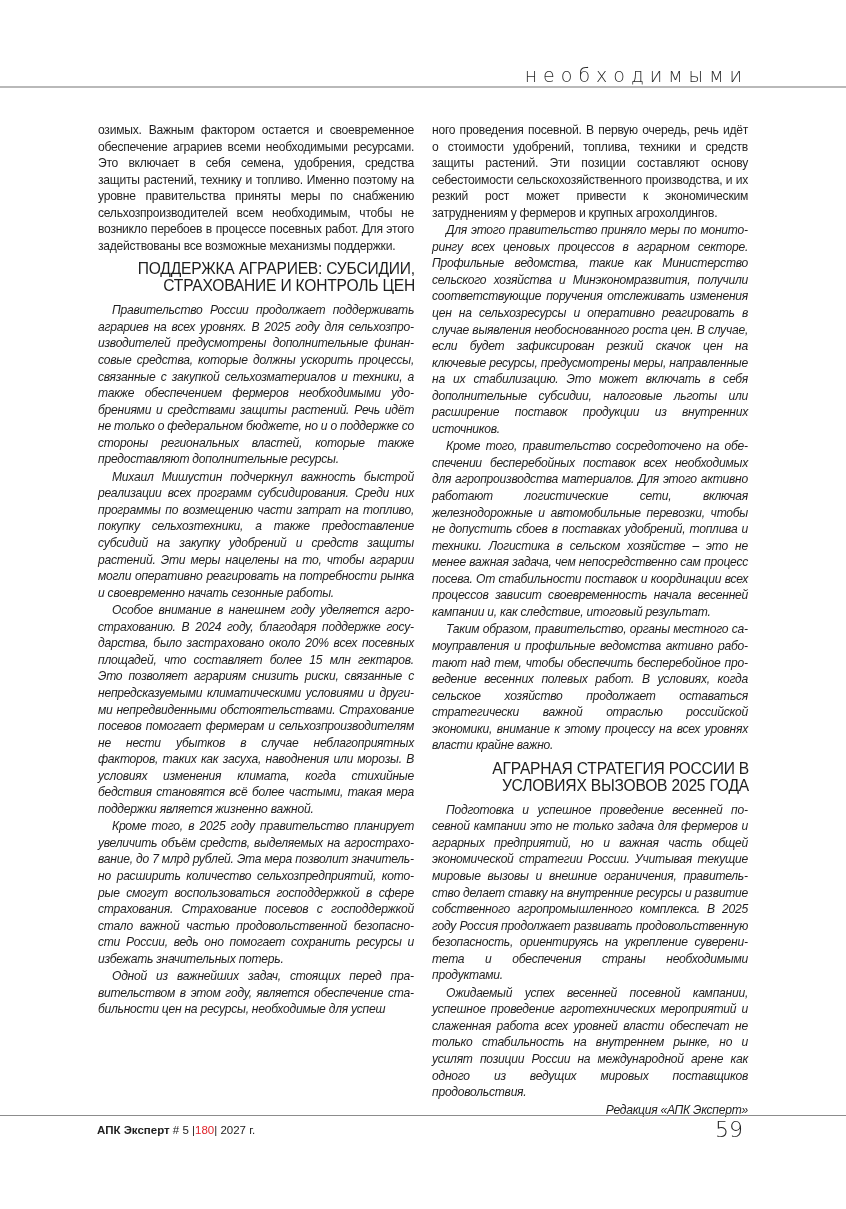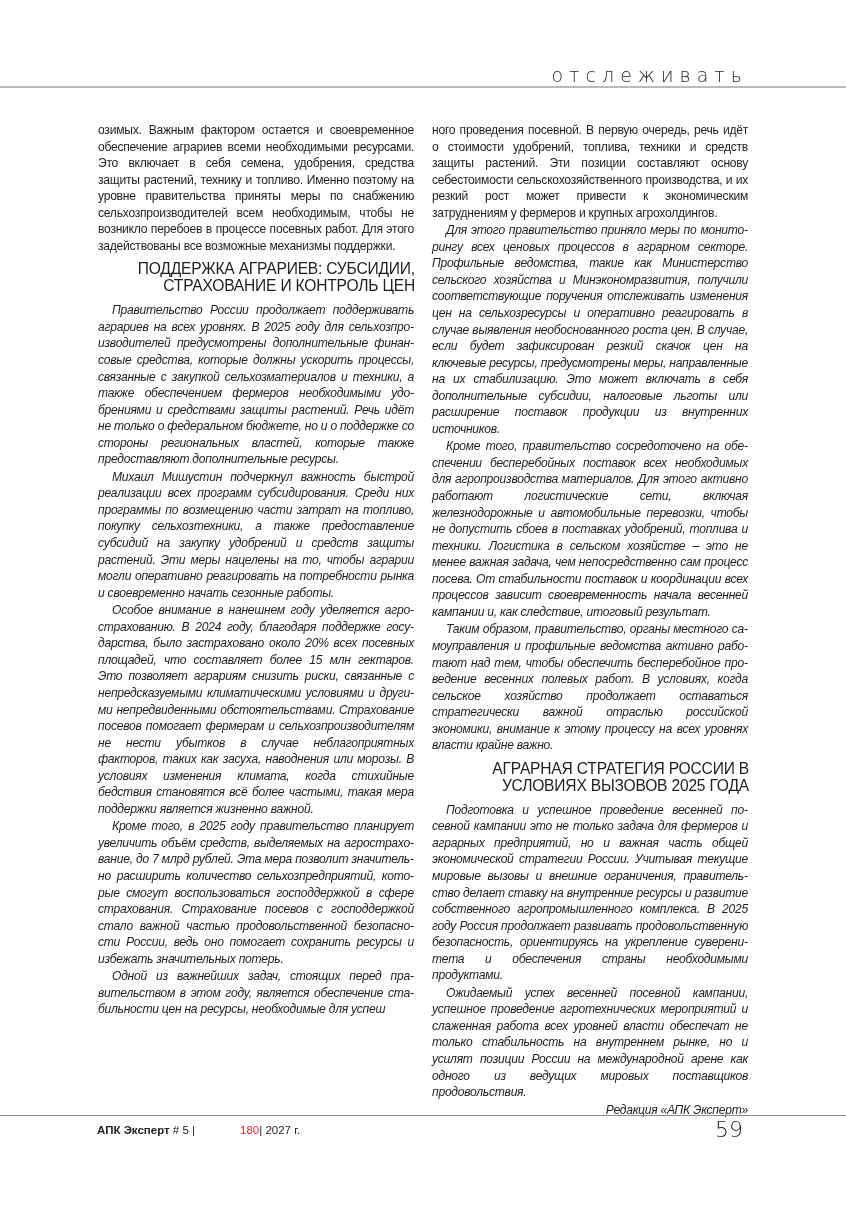--- a/index.html
+++ b/index.html
@@ -9,27 +9,27 @@
   .col { position: absolute; top: 121px; width: 318px; font-size: 12.1px; line-height: 16.55px; text-align: justify; hyphens: manual; letter-spacing: -0.25px; }
   .col.left { left: 97px; }
   .col.right { left: 431px; }
   .col p { margin: 1px; text-indent: 0; }
   .col p.ind { text-indent: 14px; font-style: italic; }
   .col h2 { margin: 6px 0 8px 0; font-weight: normal; font-size: 15.6px; line-height: 17px; text-transform: uppercase; letter-spacing: -0.2px; color: #1e1e1e; text-align: right; }
   .col .sig { text-align: right; font-style: italic; }
   .bottom-rule { position: absolute; left: 0; right: 0; top: 1115px; height: 1px; background: #8c8c8c; }
   .footer-left { position: absolute; left: 97px; top: 1124px; font-size: 11.5px; color: #222; }
   .footer-left .brand { font-weight: bold; }
-  .footer-left .red { color: #e0242b; padding-left: 45px; }
+  .footer-left .red { color: #e0242b; }
   .page-num { position: absolute; right: 103px; top: 1117px; font-size: 22px; color: #222; font-family: "DejaVu Sans", sans-serif; font-weight: 300; }
 </style>
 </head>
 <body>
 
-<div class="section-tag">отслеживать</div>
+<div class="section-tag">необходимыми</div>
 <div class="top-rule"></div>
 
 <div class="col left">
   <p>озимых. Важным фактором остается и своевременное обеспечение аграриев всеми необходимыми ресурса­ми. Это включает в себя семена, удобрения, средства защиты растений, технику и топливо. Именно поэтому на уровне правительства приняты меры по снабже­нию сельхозпроизводителей всем необходимым, что­бы не возникло перебоев в процессе посевных работ. Для этого задействованы все возможные механизмы поддержки.</p>
   <h2>Поддержка аграриев: субсидии, страхование и контроль цен</h2>
   <p class="ind">Правительство России продолжает поддерживать аграриев на всех уровнях. В 2025 году для сельхозпро­изводителей предусмотрены дополнительные финан­совые средства, которые должны ускорить процессы, связанные с закупкой сельхозматериалов и техники, а также обеспечением фермеров необходимыми удо­брениями и средствами защиты растений. Речь идёт не только о федеральном бюджете, но и о поддерж­ке со стороны региональных властей, которые также предоставляют дополнительные ресурсы.</p>
   <p class="ind">Михаил Мишустин подчеркнул важность быстрой реализации всех программ субсидирования. Среди них программы по возмещению части затрат на то­пливо, покупку сельхозтехники, а также предоставле­ние субсидий на закупку удобрений и средств защи­ты растений. Эти меры нацелены на то, чтобы аграрии могли оперативно реагировать на потребности рынка и своевременно начать сезонные работы.</p>
   <p class="ind">Особое внимание в нанешнем году уделяется агро­страхованию. В 2024 году, благодаря поддержке госу­дарства, было застраховано около 20% всех посевных площадей, что составляет более 15 млн гектаров. Это позволяет аграриям снизить риски, связанные с не­предсказуемыми климатическими условиями и други­ми непредвиденными обстоятельствами. Страхование посевов помогает фермерам и сельхозпроизводителям не нести убытков в случае неблагоприятных факторов, таких как засуха, наводнения или морозы. В условиях изменения климата, когда стихийные бедствия стано­вятся всё более частыми, такая мера поддержки явля­ется жизненно важной.</p>
   <p class="ind">Кроме того, в 2025 году правительство планирует увеличить объём средств, выделяемых на агрострахо­вание, до 7 млрд рублей. Эта мера позволит значитель­но расширить количество сельхозпредприятий, кото­рые смогут воспользоваться господдержкой в сфере страхования. Страхование посевов с господдержкой стало важной частью продовольственной безопасно­сти России, ведь оно помогает сохранить ресурсы и избежать значительных потерь.</p>
   <p class="ind">Одной из важнейших задач, стоящих перед пра­вительством в этом году, является обеспечение ста­бильности цен на ресурсы, необходимые для успеш­</p>

